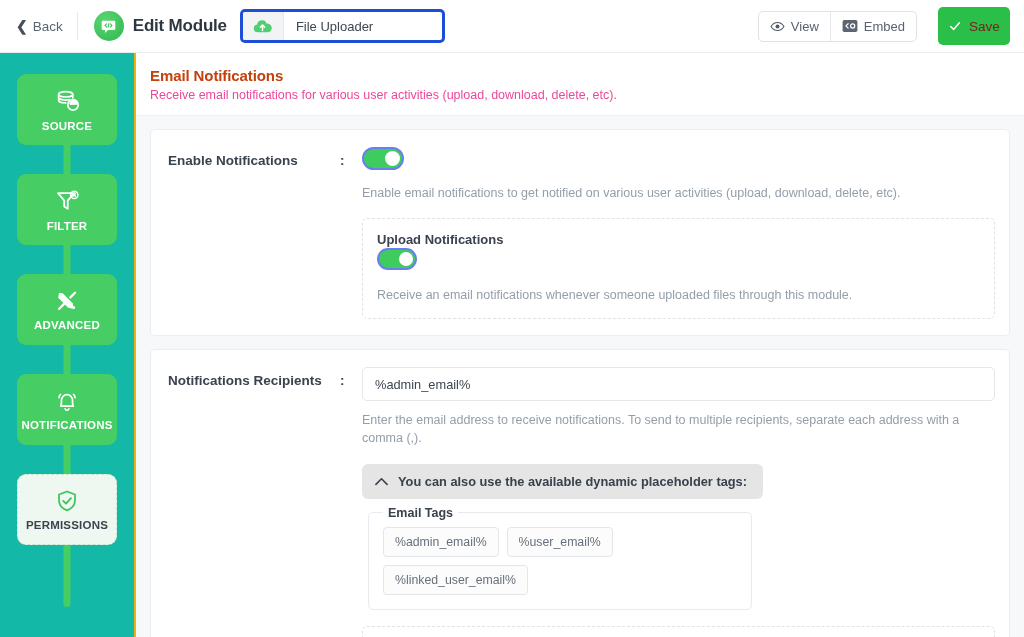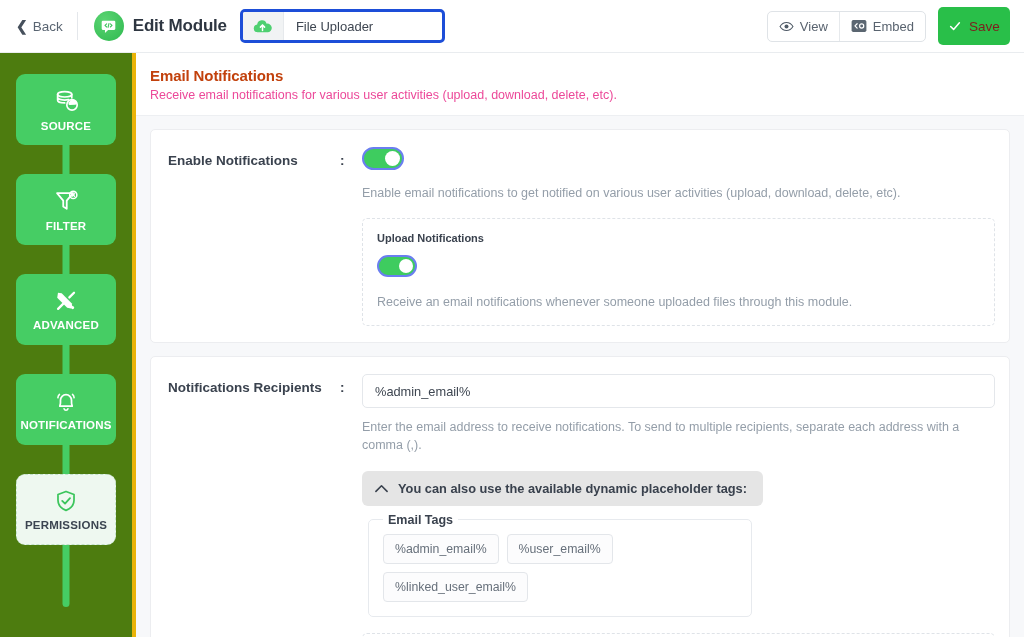--- a/index.html
+++ b/index.html
@@ -87,21 +87,21 @@
     color: #3e4651;
     padding-left: 12px;
     white-space: nowrap;
     overflow: hidden;
   }
 
   .topbar-right {
     margin-left: auto;
     display: flex;
     align-items: center;
-    gap: 12px;
+    gap: 21px;
   }
 
   .btn-group {
     display: flex;
     border: 1px solid #dfe3e7;
     border-radius: 5px;
     overflow: hidden;
     height: 31px;
     background: #fff;
   }
@@ -130,22 +130,22 @@
   .page {
     display: flex;
     height: 584px;
     background: #ffffff;
   }
 
   
   .sidebar {
     width: 136px;
     flex: none;
-    background: #4d7c0f;
-    border-right: 4px solid #eab308;
+    background: #14b8a6;
+    border-right: 2px solid #eab308;
     position: relative;
     padding-top: 8px;
   }
   .rail {
     position: absolute;
     left: 50%;
     transform: translateX(-50%);
     top: 66px;
     bottom: 30px;
     width: 7px;
@@ -268,24 +268,24 @@
     line-height: 1.45;
   }
 
   .subpanel {
     border: 1px dashed #dfe3e8;
     border-radius: 5px;
     padding: 13px 14px 14px 14px;
     margin-top: 16px;
   }
   .subpanel h3 {
-    font-size: 11px;
+    font-size: 13px;
     font-weight: bold;
     color: #3a424e;
-    margin-bottom: 11px;
+    margin-bottom: 1px;
   }
   .subpanel .helptext { margin-top: 12px; }
 
   .text-input {
     width: 100%;
     height: 34px;
     border: 1px solid #e4e7eb;
     border-radius: 5px;
     padding: 0 12px;
     font-size: 12.8px;

